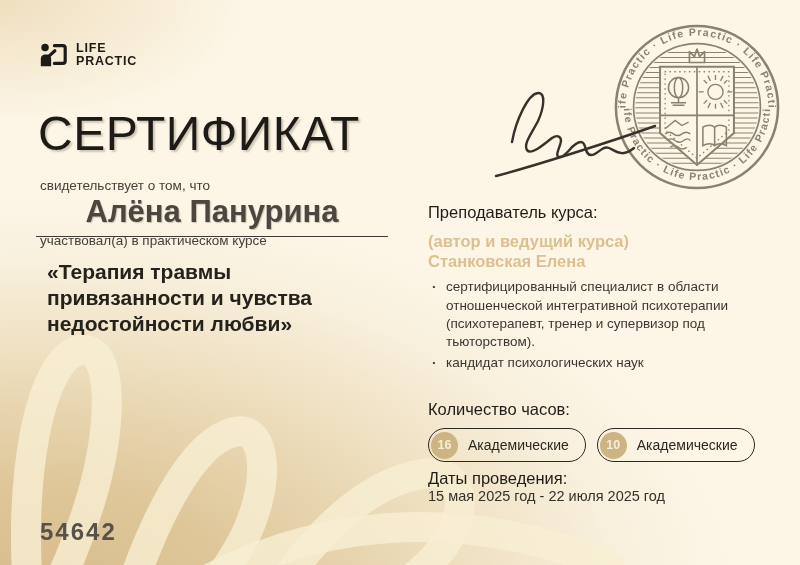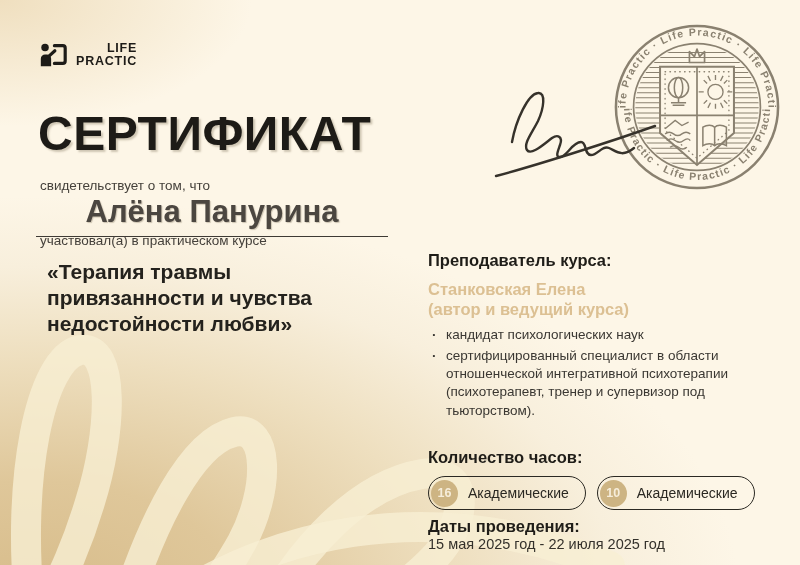--- a/index.html
+++ b/index.html
@@ -8,37 +8,37 @@
     font-family:"Liberation Sans",sans-serif;
     background:
       radial-gradient(45% 32% at 0% 0%, rgba(228,204,158,.55), rgba(228,204,158,0) 70%),
       radial-gradient(118% 95% at 4% 106%, #d7bc8a 0%, #dfc79a 22%, #eedfbf 45%, #f8efdc 62%, rgba(253,246,231,0) 75%),
       #fdf6e7;
   }
   svg{display:block}
   .petals{position:absolute;left:0;top:0;pointer-events:none}
 
   
-  .logo{position:absolute;left:38px;top:40px;display:flex;align-items:center;gap:8px;text-align:right;}
+  .logo{position:absolute;left:38px;top:40px;display:flex;align-items:center;gap:8px;}
   .logo-text{font-size:12.5px;font-weight:bold;letter-spacing:.8px;line-height:1.08;color:#1d1b17;}
 
   
-  .title{position:absolute;left:38px;top:106px;margin:0;font-size:48px;font-weight:bold;
+  .title{position:absolute;left:38px;top:106px;margin:0;font-size:48px;font-weight:normal;
          letter-spacing:.5px;color:#1d1b17;text-shadow:2px 2px 2px rgba(90,75,45,.28);}
   .subtitle{position:absolute;left:40px;top:178px;font-size:13.5px;color:#45413b;}
   .name-block{position:absolute;left:36px;top:194px;width:352px;text-align:center;
               border-bottom:1.5px solid #3e3a34;padding-bottom:6px;}
   .name{font-size:31px;font-weight:bold;color:#4b4640;text-shadow:1px 1px 1px rgba(80,65,40,.28);}
   .participation{position:absolute;left:40px;top:233px;font-size:13.5px;color:#45413b;}
   .course{position:absolute;left:38px;top:250px;width:345px;margin:9px;
           font-size:21px;font-weight:bold;line-height:1.23;color:#24221d;}
 
   
   .teacher{position:absolute;left:428px;top:203px;width:318px;}
-  .h-bold{font-size:16.5px;font-weight:bold;color:#1f1d18;margin-top:48px;}
+  .h-bold{font-size:16.5px;font-weight:normal;color:#1f1d18;}
   .teacher-name{margin-top:9px;font-size:16.5px;font-weight:bold;line-height:1.22;color:#dcc093;}
   .creds{margin:7px 0 0 4px;padding:0;list-style:none;}
   .creds li{position:relative;padding-left:14px;font-size:13.5px;line-height:1.36;color:#3a3732;margin-bottom:2px;}
   .creds li::before{content:"·";position:absolute;left:0;top:0;font-weight:bold;color:#3a3732;}
 
   .hours{position:absolute;left:428px;top:400px;}
   .pill-row{display:flex;gap:11px;margin-top:9px;}
   .pill{display:flex;align-items:center;height:32px;border:1.5px solid #2b2923;
         border-radius:17px;padding:0 16px 0 2px;background:transparent;text-align:center;}
   .pill-num{width:27px;height:27px;border-radius:50%;background:#cdb483;color:#f6edda;
@@ -153,26 +153,26 @@
   <div class="name-block">
     <span class="name">Алёна Панурина</span>
   </div>
 
   <div class="participation">участвовал(а) в практическом курсе</div>
   <h2 class="course">«Терапия травмы привязанности и чувства недостойности любви»</h2>
 
   <div class="teacher">
     <div class="h-bold">Преподаватель курса:</div>
     <div class="teacher-name">
+      <div>(автор и ведущий курса)</div>
       <div>Станковская Елена</div>
-      <div>(автор и ведущий курса)</div>
     </div>
     <ul class="creds">
+      <li>сертифицированный специалист в области отношенческой интегративной психотерапии (психотерапевт, тренер и супервизор под тьюторством).</li>
       <li>кандидат психологических наук</li>
-      <li>сертифицированный специалист в области отношенческой интегративной психотерапии (психотерапевт, тренер и супервизор под тьюторством).</li>
     </ul>
   </div>
 
   <div class="hours">
     <div class="h-bold">Количество часов:</div>
     <div class="pill-row">
       <div class="pill">
         <span class="pill-num">16</span>
         <span class="pill-label">Академические</span>
       </div>
@@ -181,14 +181,15 @@
         <span class="pill-label">Академические</span>
       </div>
     </div>
   </div>
 
   <div class="dates">
     <div class="h-bold">Даты проведения:</div>
     <div class="dates-value">15 мая 2025 год - 22 июля 2025 год</div>
   </div>
 
+  <div class="cert-number">54642</div>
 
 </div>
 
 </body></html>

